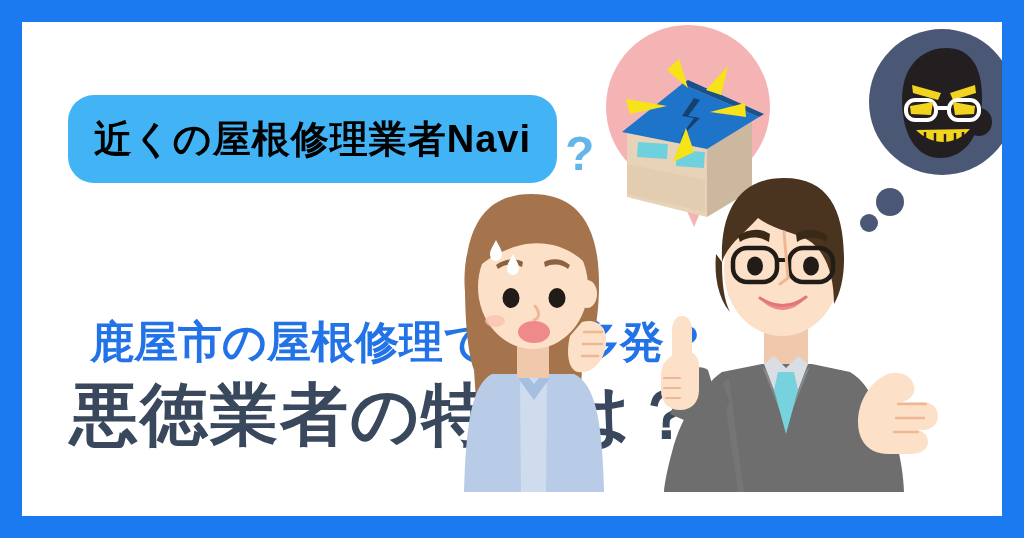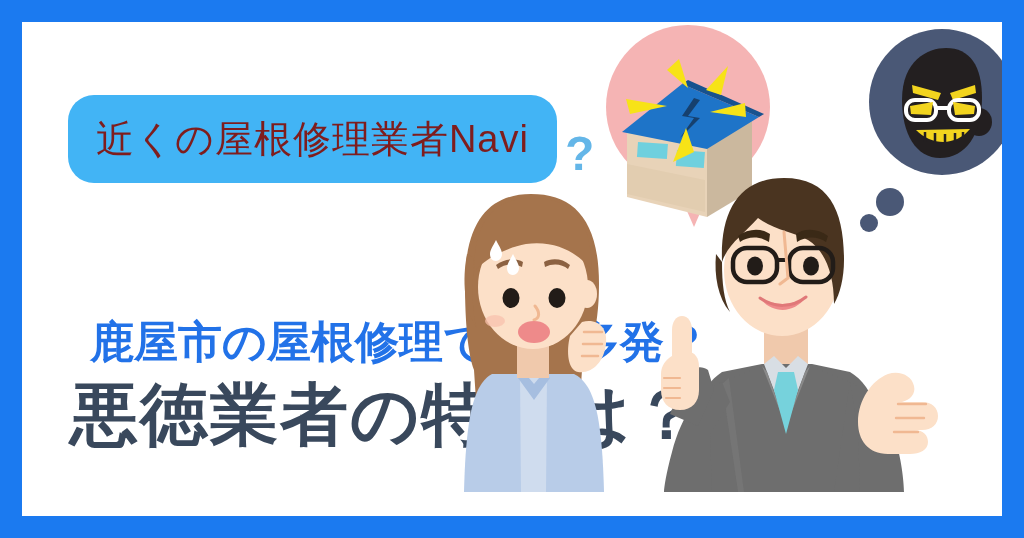--- a/index.html
+++ b/index.html
@@ -15,21 +15,21 @@
   }
 
   
   .badge{
     position:absolute;left:46px;top:73px;
     width:489px;height:88px;
     background:#42B4F5;border-radius:26px;
     display:flex;align-items:center;justify-content:center;
   }
   .badge-label{
-    color:#7f1d1d;font-weight:normal;font-size:38px;letter-spacing:1px;
+    color:#000000;font-weight:bold;font-size:38px;letter-spacing:1px;
     white-space:nowrap;line-height:1;
   }
   .badge-q{
     position:absolute;left:543px;top:108px;
     color:#64B6E8;font-size:48px;font-weight:bold;line-height:1;
   }
 
   
   .subtitle{
     position:absolute;left:68px;top:298px;

